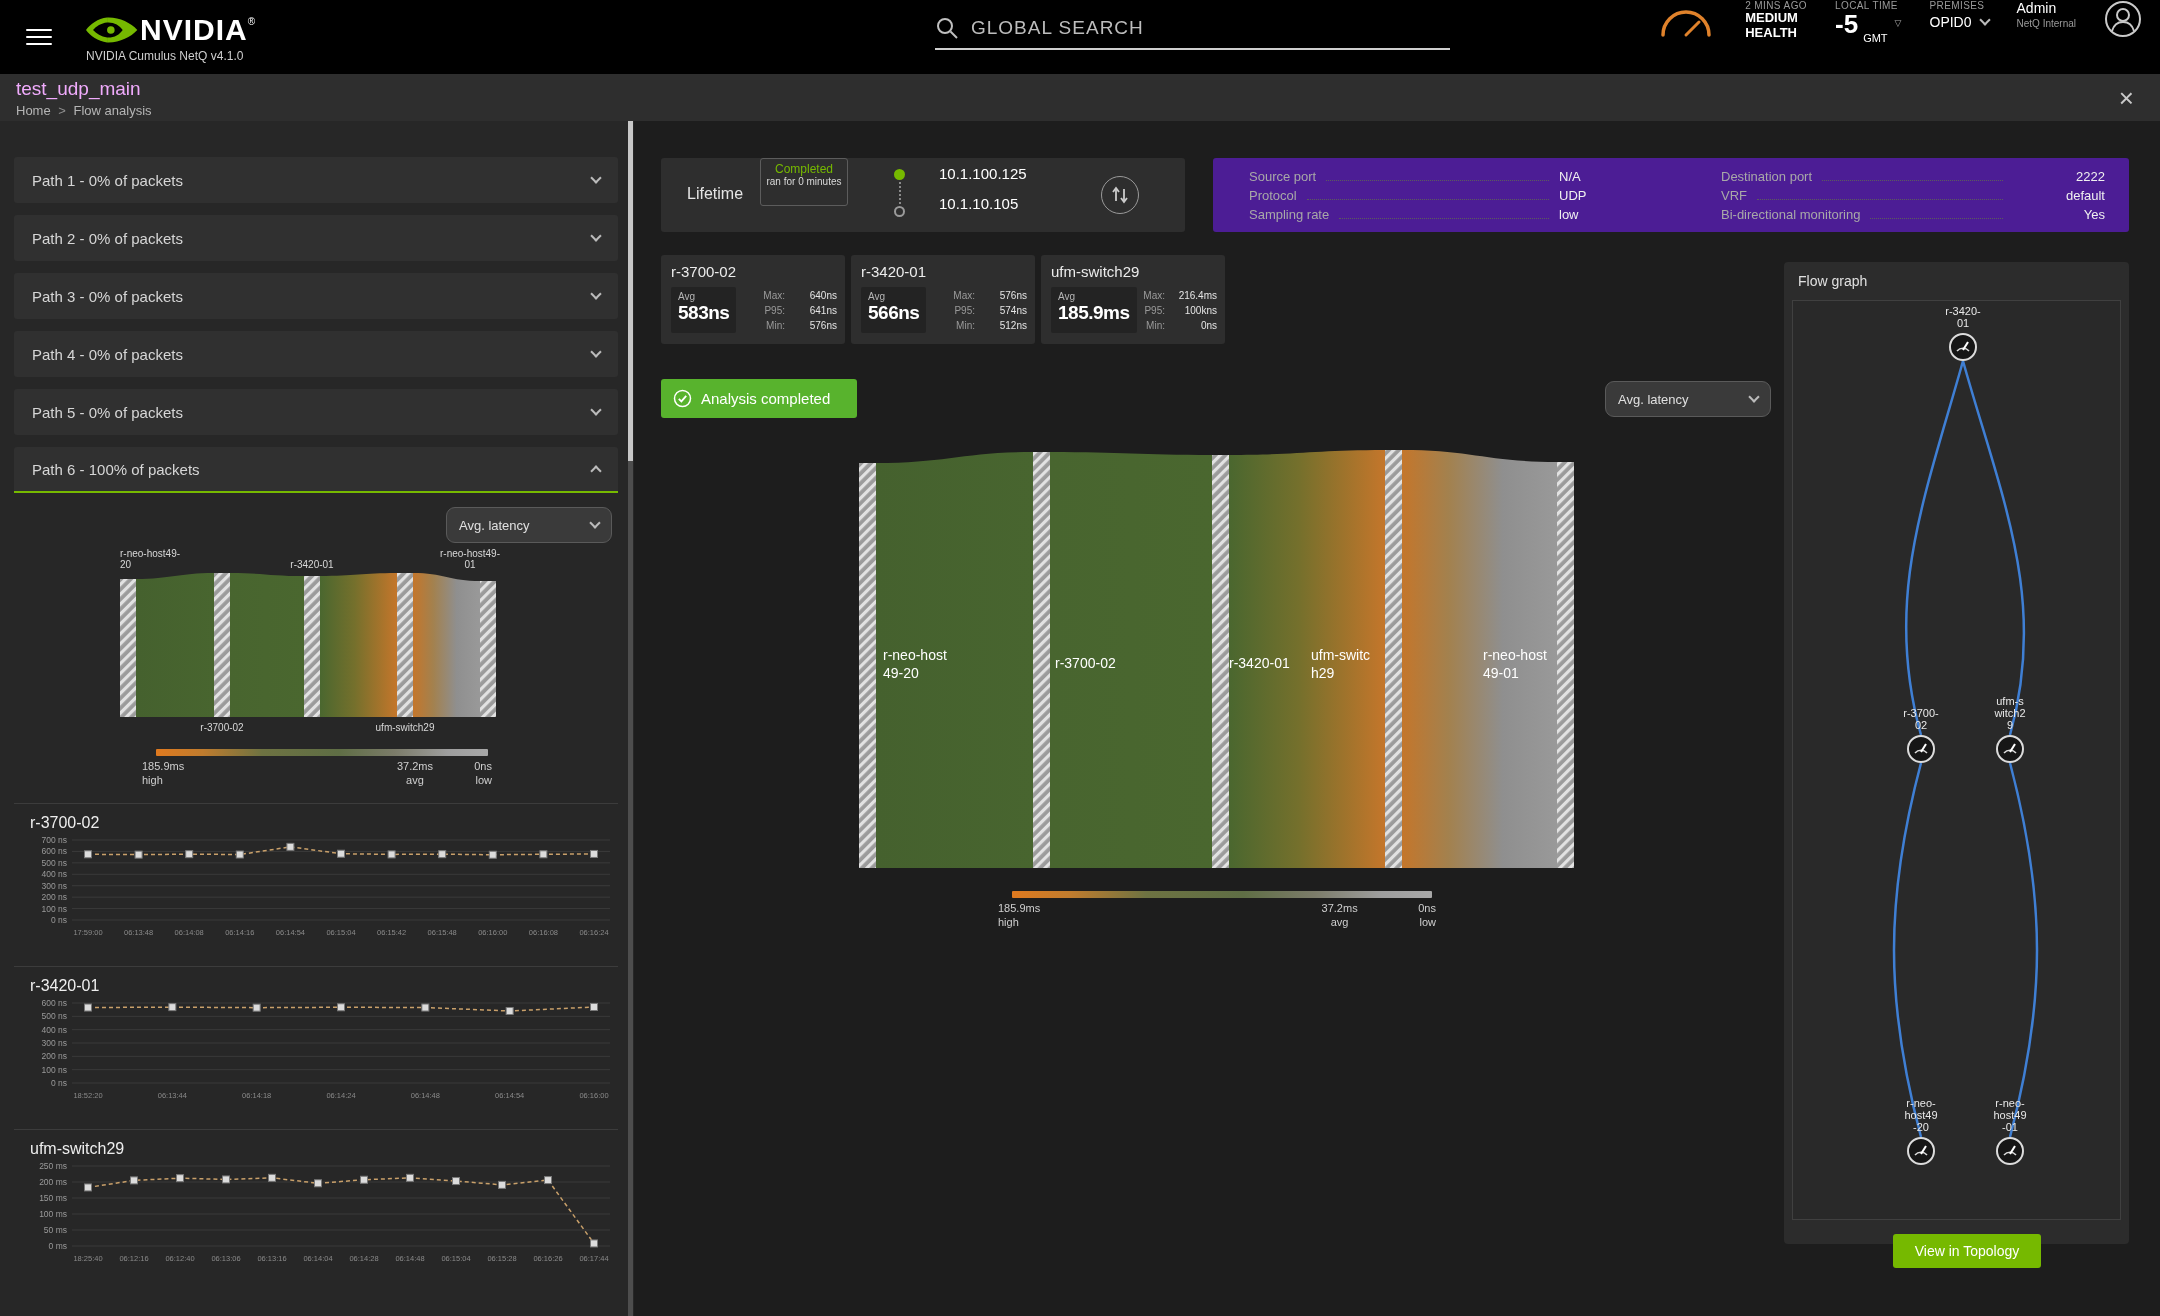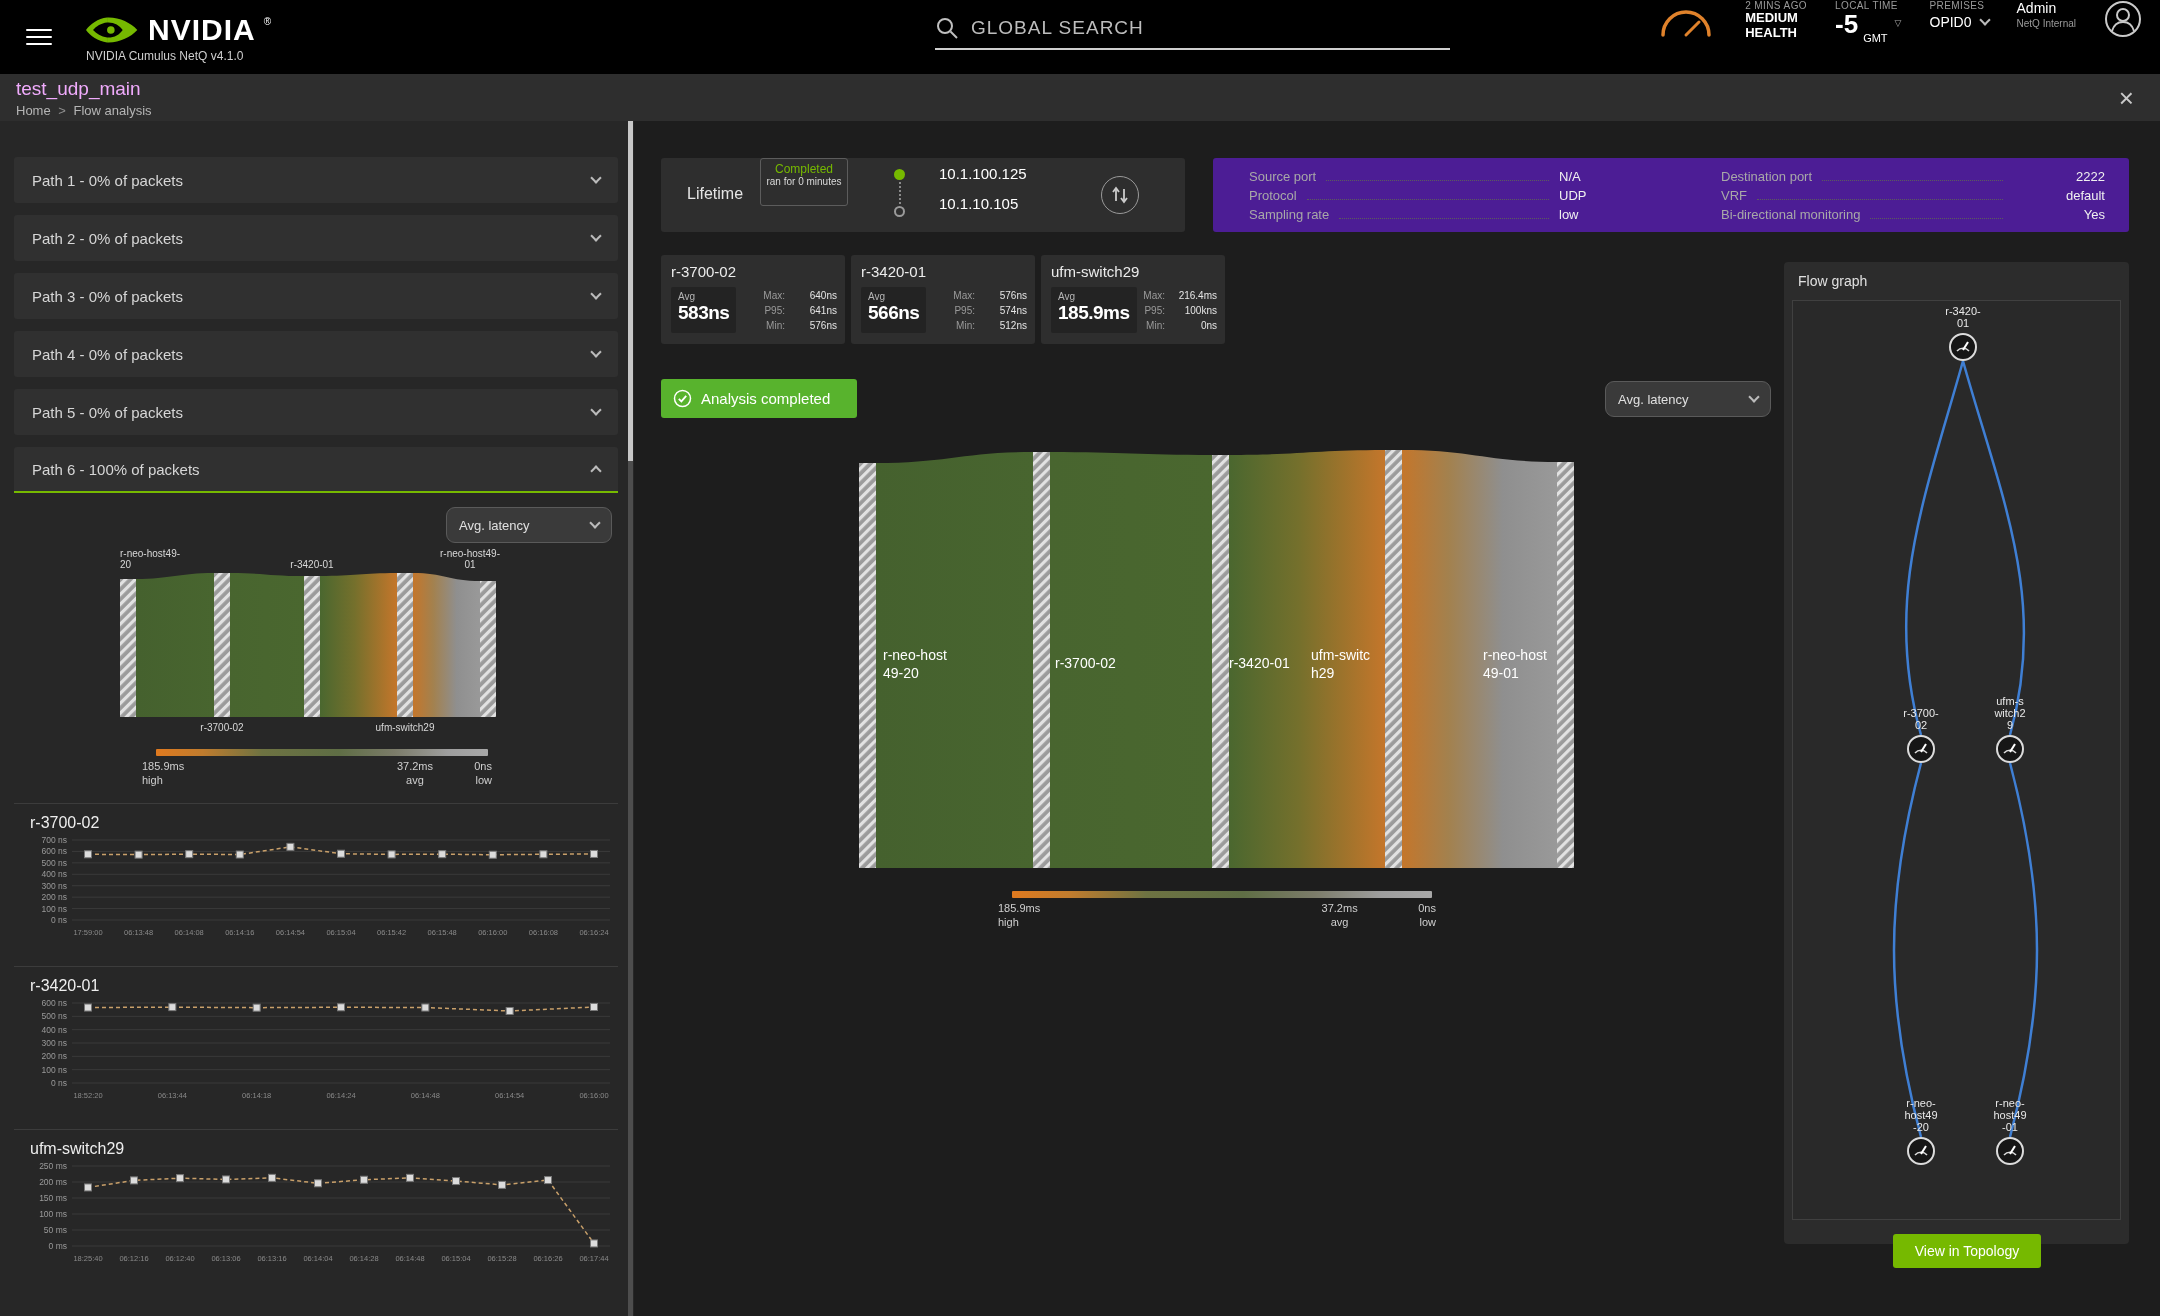--- a/index.html
+++ b/index.html
@@ -4,21 +4,21 @@
 <style>
   *{box-sizing:border-box;margin:0;padding:0}
   html,body{width:2160px;height:1316px;overflow:hidden;background:#1d1d1d;
     font-family:"Liberation Sans","DejaVu Sans",sans-serif;color:#ddd}
 
   
   .topbar{position:absolute;left:0;top:0;width:2160px;height:74px;background:#000;display:flex;align-items:center}
   .hamburger{width:26px;margin-left:26px;cursor:pointer}
   .hamburger span{display:block;height:2px;background:#fff;margin:5px 0;border-radius:1px}
   .brand{margin-left:34px;display:flex;flex-direction:column}
-  .brand-row{display:flex;align-items:center;gap:8px}
+  .brand-row{display:flex;align-items:center;}
   .nv-logo{width:54px;height:36px}
   .wordmark{font-size:30px;font-weight:bold;letter-spacing:1px;color:#fff}
   .reg{font-size:10px;color:#fff;align-self:flex-start;margin-top:4px}
   .product{font-size:12px;color:#cfcfcf;margin-top:1px}
   .search{position:absolute;left:935px;top:16px;width:515px;border-bottom:2px solid #cfcfcf;display:flex;align-items:center;padding-bottom:8px}
   .search input{background:transparent;border:none;outline:none;color:#ddd;font-size:19px;letter-spacing:1px;width:100%;font-family:inherit}
   .search input::placeholder{color:#bdbdbd}
   .search-icon{width:24px;height:24px;margin-right:12px;flex:none}
   .top-right{position:absolute;right:18px;top:0;height:74px;display:flex;align-items:flex-start;gap:28px}
   .mini-label{font-size:10px;color:#9a9a9a;letter-spacing:.4px;white-space:nowrap}

